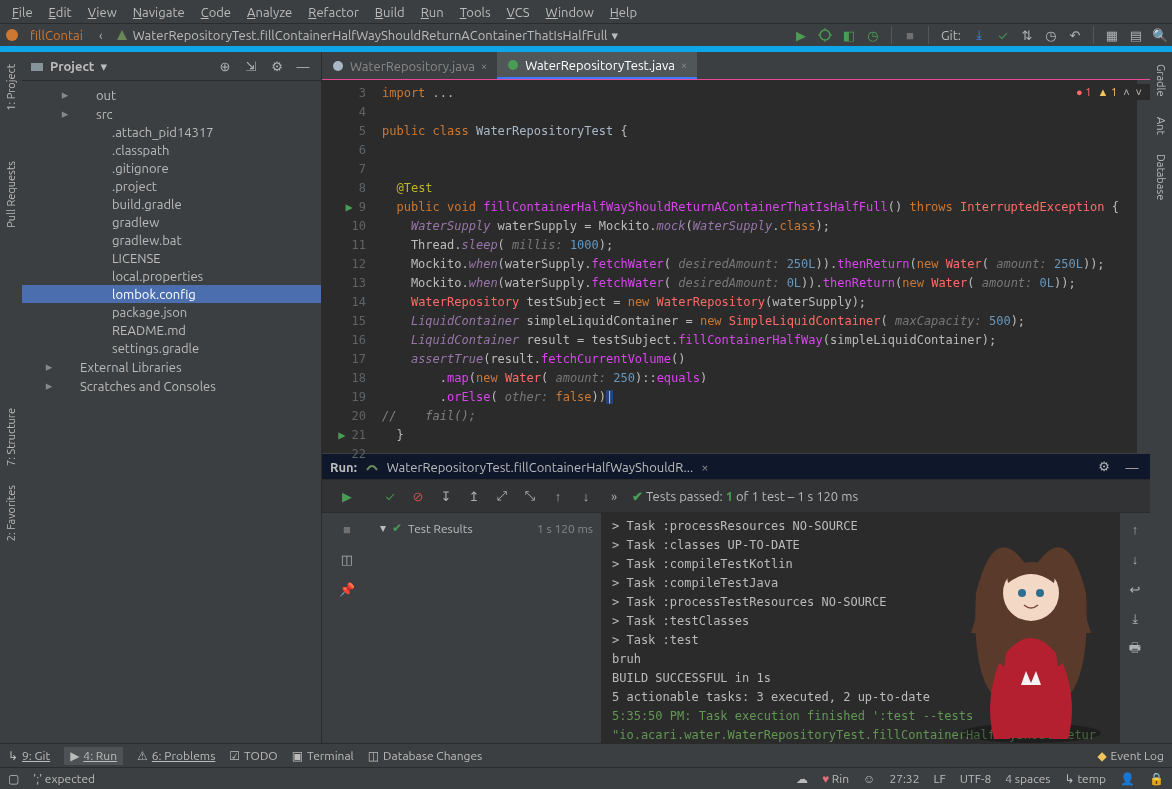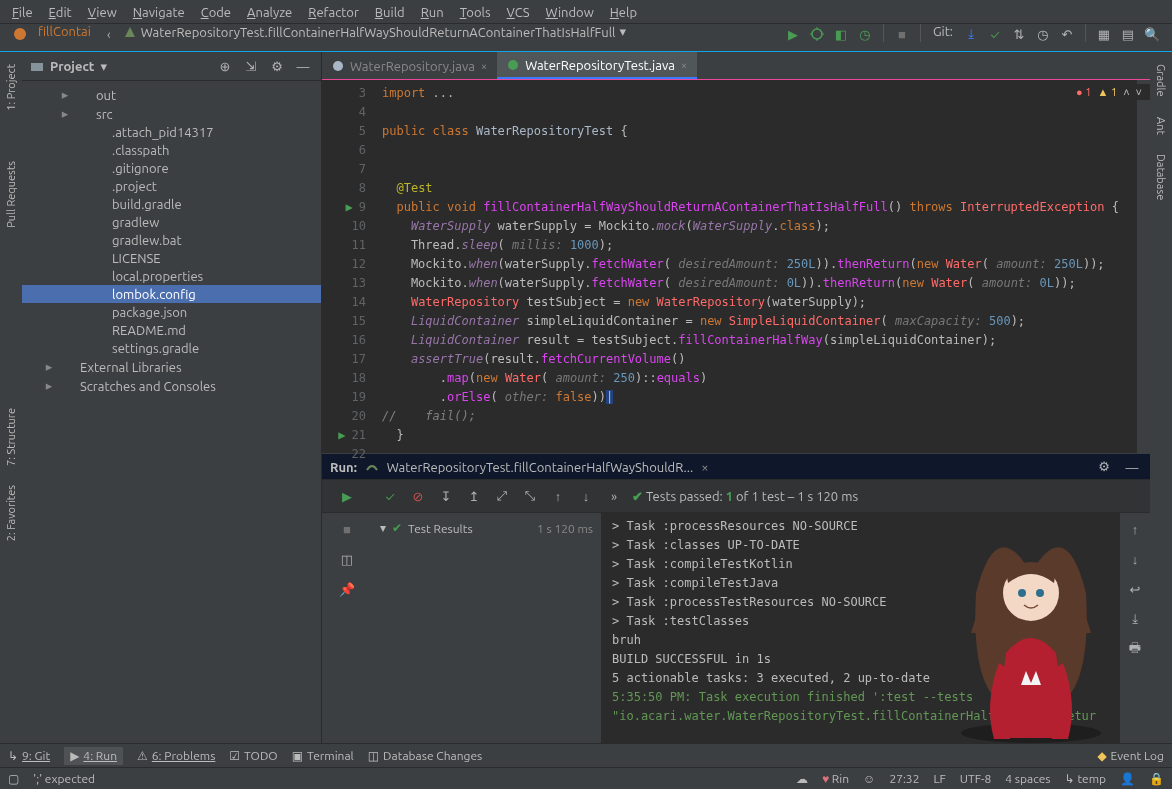--- a/index.html
+++ b/index.html
@@ -19,25 +19,25 @@
   background: #3c3f41;
   border-bottom: 1px solid #2b2b2b;
   height: 24px;
   align-items: center;
   padding: 0 4px;
 }
 .menubar span { padding: 3px 8px; cursor: pointer; }
 .menubar span u { text-decoration: underline; }
 .toolbar {
   display: flex;
-  align-items: flex-start;
+  align-items: center;
   background: #3c3f41;
-  border-bottom: 1px solid #0ea5e9;
+  border-bottom: 6px solid #0ea5e9;
   height: 28px;
-  padding: 0 10px;
+  padding: 0 2px;
   gap: 4px;
 }
 .toolbar .sep { width:1px; height:18px; background:#555; margin:0 4px; }
 .toolbar .cfg { color:#cc7832; padding:0 4px;}
 .toolbar .breadcrumb { color:#bbbbbb; flex:0 0 auto; display:flex; align-items:center; gap:4px;}
 .toolbar .spacer { flex:1; }
 .icon-btn { width:20px; height:20px; display:inline-flex; align-items:center; justify-content:center; color:#afb1b3; cursor:pointer; }
 .icon-btn.green { color:#499c54; }
 .main-row { display:flex; flex:1; min-height:0; }
 .left-tabs, .right-tabs {
@@ -418,20 +418,21 @@
             <path d="M80 168 L85 180 L90 168 L95 182 L75 182 Z" fill="#f3f3f3"></path>
             <path d="M53 160 Q38 200 48 236 L64 236 L68 170 Z" fill="#b52031"></path>
             <path d="M117 160 Q132 200 122 236 L106 236 L102 170 Z" fill="#b52031"></path>
           </svg>
         <div>&gt; Task :processResources NO-SOURCE</div>
             <div>&gt; Task :classes UP-TO-DATE</div>
             <div>&gt; Task :compileTestKotlin</div>
             <div>&gt; Task :compileTestJava</div>
             <div>&gt; Task :processTestResources NO-SOURCE</div>
             <div>&gt; Task :testClasses</div>
+            <div>&gt; Task :test</div>
             <div>bruh</div>
             <div>BUILD SUCCESSFUL in 1s</div>
             <div>5 actionable tasks: 3 executed, 2 up-to-date</div>
             <div class="timeline">5:35:50 PM: Task execution finished ':test --tests "io.acari.water.WaterRepositoryTest.fillContainerHalfWayShouldRetur</div>
           </div>
         <div class="right-run-icons">
           <span class="icon-btn">↑</span>
           <span class="icon-btn">↓</span>
           <span class="icon-btn">↩</span>
           <span class="icon-btn">⤓</span>

